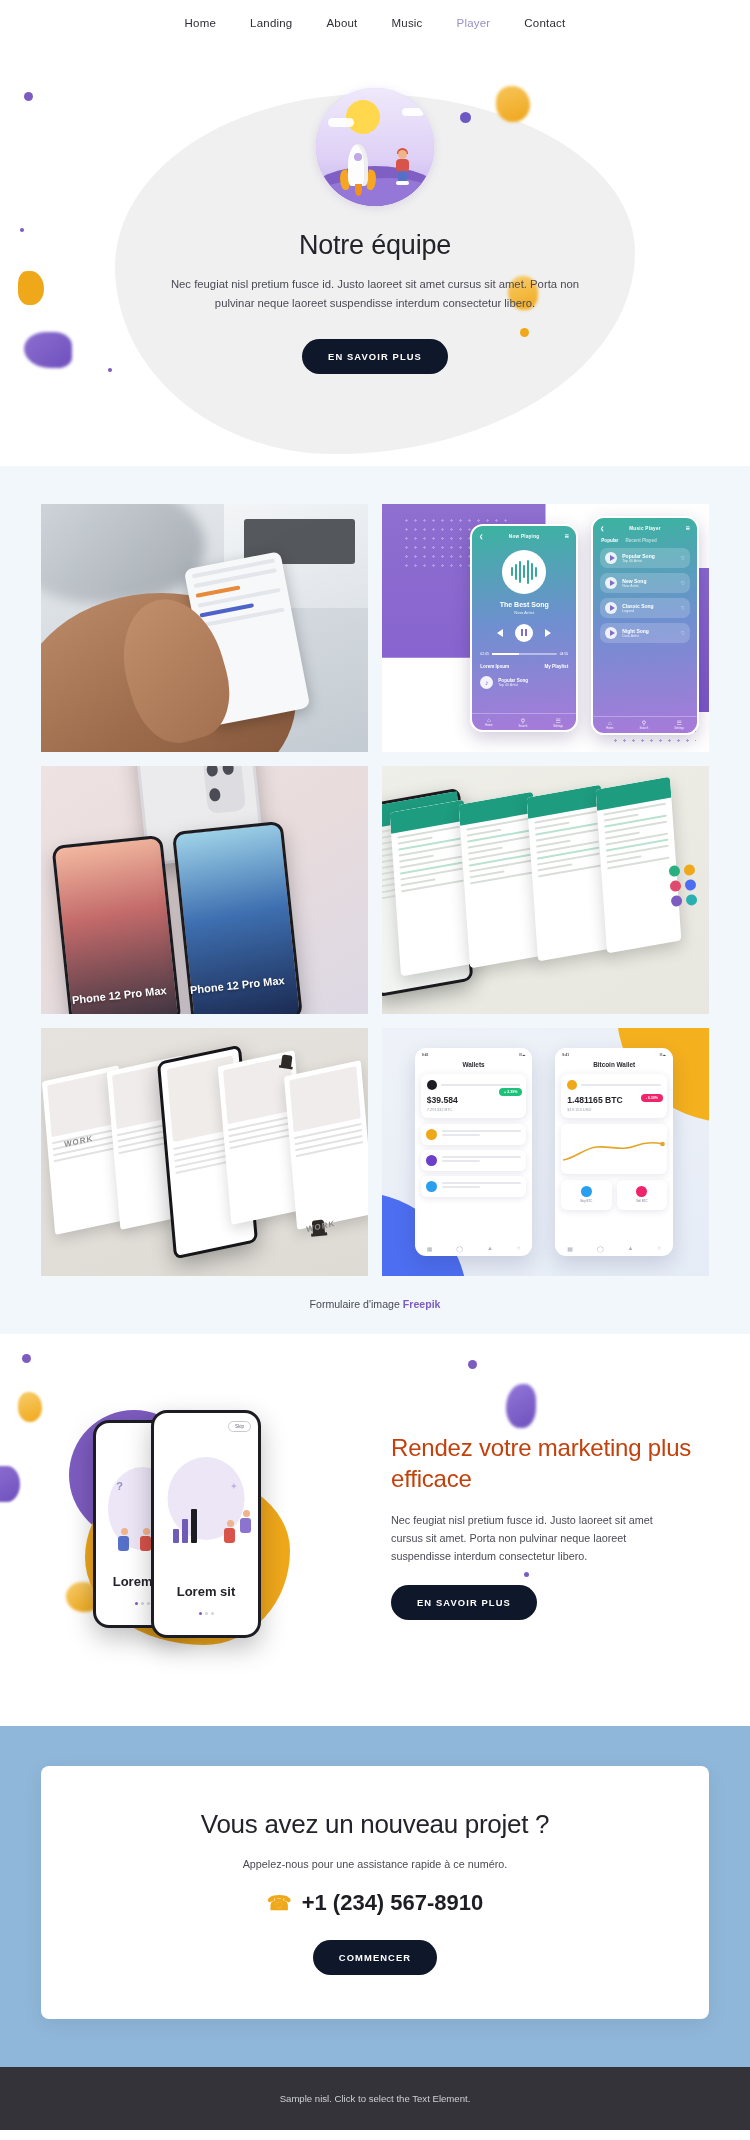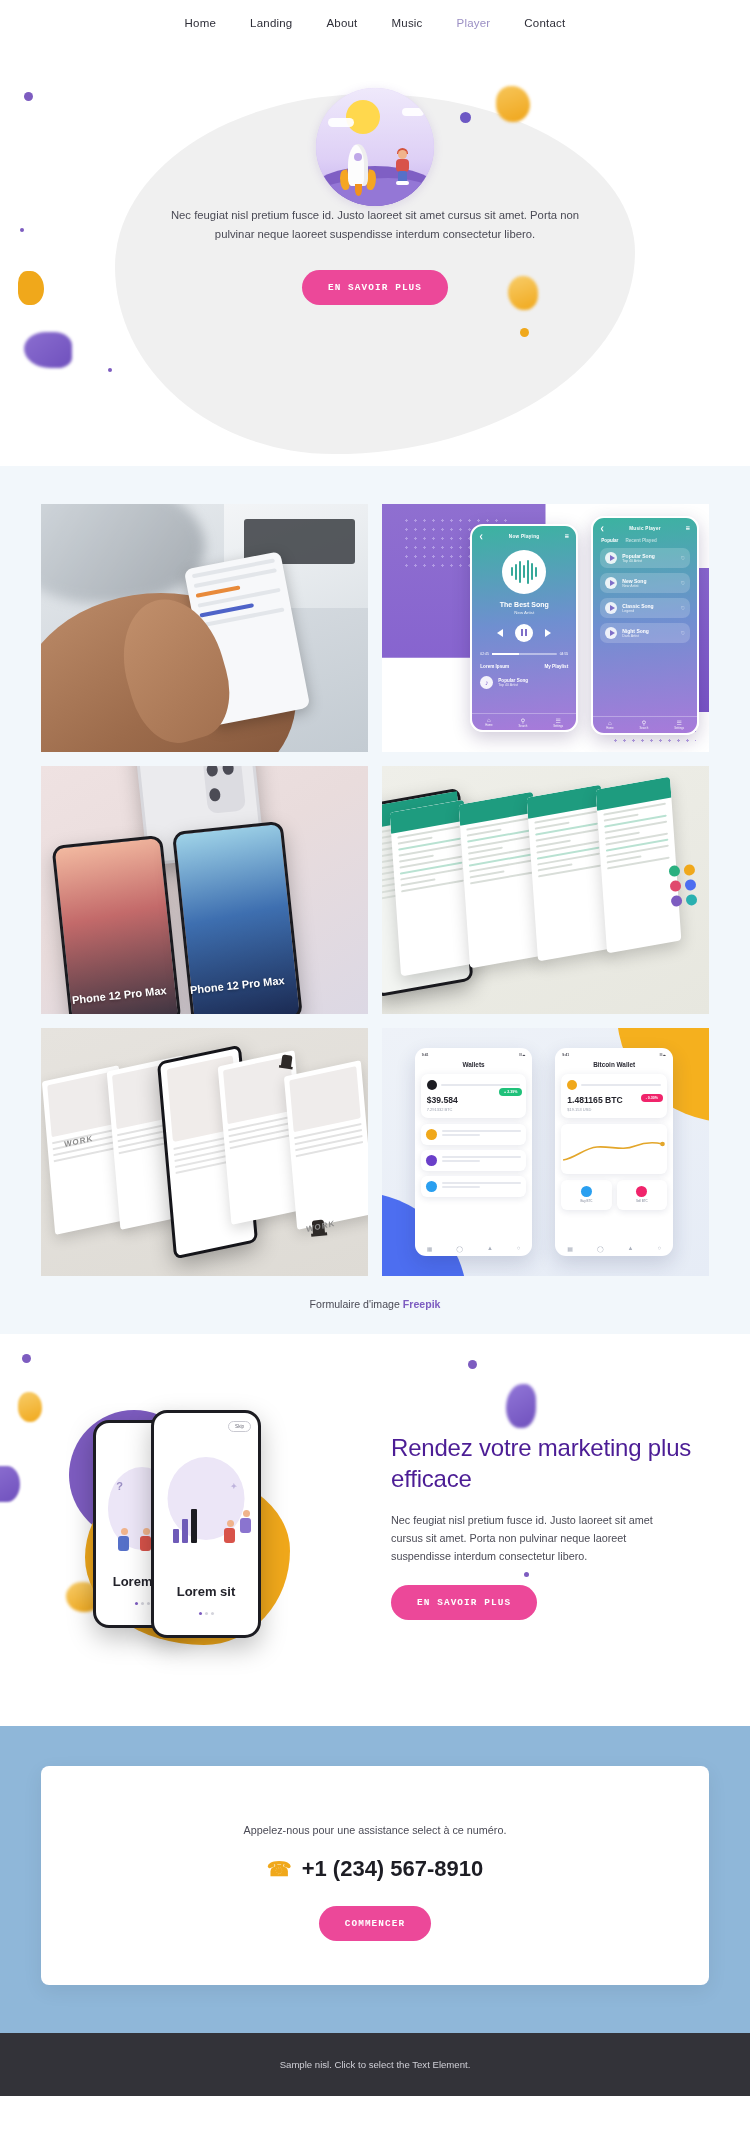--- a/index.html
+++ b/index.html
@@ -110,31 +110,31 @@
   }
   .hero-p {
     font-size: 11.3px;
     line-height: 1.66;
     color: #4a4a55;
     margin: 0 auto 12px;
     width: 440px;
   }
   .btn {
     display: inline-block;
-    background: #ec4899;
+    background: #0f172a;
     color: #ffffff;
     font-size: 9.4px;
     font-weight: 700;
     letter-spacing: 1.1px;
     padding: 12px 26px;
     border: none;
     border-radius: 22px;
     cursor: pointer;
     margin-top: 14px;
-    font-family: Liberation Mono, monospace;
+    font-family: Liberation Sans, sans-serif;
   }
 
   
   .deco { position: absolute; z-index: 1; pointer-events: none; }
   .dot { border-radius: 50%; }
 
   
   .gallery-sec {
     background: #f2f7fb;
     padding: 38px 0 24px;
@@ -394,21 +394,21 @@
   .mph-fig .b { width:11px;height:15px;border-radius:3px; margin-top:1px;}
   .mph-bars { position:absolute; left:18%; bottom:6px; display:flex; align-items:flex-end; gap:3px;}
   .mph-bars i { display:block; width:6px; background:#6f5bb8; border-radius:1px;}
   .mph-title { position:absolute; left:0; right:0; bottom:36px; text-align:center; font-size:13px; font-weight:700; color:#23232b;}
   .mph-dots { position:absolute; left:0;right:0; bottom:20px; display:flex; justify-content:center; gap:3px;}
   .mph-dots i { width:3px;height:3px;border-radius:50%; background:#d4d4dc; display:block;}
   .mph-dots i.on { background:#7d5cc0; }
 
   .mkt-right { flex:1; }
   .mkt-title {
-    font-size: 24px; font-weight:400; color:#4c1d95; line-height:1.3; margin-bottom:16px; letter-spacing:-0.2px;
+    font-size: 24px; font-weight:400; color:#c2410c; line-height:1.3; margin-bottom:16px; letter-spacing:-0.2px;
   }
   .mkt-p { font-size:10.8px; line-height:1.68; color:#4a4a55; margin-bottom:20px; max-width:280px;}
   .mkt .btn { margin-top:0; }
 
   
   .cta-sec { background:#8fb7d9; padding:40px 0 48px; }
   .cta-card {
     width: 668px; margin:0 auto; background:#fff; border-radius:8px;
     padding: 42px 40px 44px; text-align:center;
     box-shadow:0 6px 20px rgba(0,0,0,.07);
@@ -462,20 +462,21 @@
       <div class="rc-flame"></div>
       <div class="rc-person">
         <div class="rc-hair"></div>
         <div class="rc-head"></div>
         <div class="rc-body"></div>
         <div class="rc-legs"></div>
         <div class="rc-shoe"></div>
       </div>
     </div>
 
+    <h1 class="hero-title">Notre équipe</h1>
     <p class="hero-p">Nec feugiat nisl pretium fusce id. Justo laoreet sit amet cursus sit amet. Porta non pulvinar neque laoreet suspendisse interdum consectetur libero.</p>
     <button class="btn">EN SAVOIR PLUS</button>
   </div>
 </section>
 
 <section class="gallery-sec">
   <div class="gallery">
 
     <div class="cell ph-hand">
       <div class="desk"></div>
@@ -904,21 +905,22 @@
     <div class="mkt-right">
       <h2 class="mkt-title">Rendez votre marketing plus efficace</h2>
       <p class="mkt-p">Nec feugiat nisl pretium fusce id. Justo laoreet sit amet cursus sit amet. Porta non pulvinar neque laoreet suspendisse interdum consectetur libero.</p>
       <button class="btn">EN SAVOIR PLUS</button>
     </div>
   </div>
 </section>
 
 <section class="cta-sec">
   <div class="cta-card">
-    <p class="cta-sub">Appelez-nous pour une assistance select à ce numéro.</p>
+    <h2 class="cta-title">Vous avez un nouveau projet ?</h2>
+    <p class="cta-sub">Appelez-nous pour une assistance rapide à ce numéro.</p>
     <div class="cta-phone">
       <span class="phone-icon">☎</span>
       <span>+1 (234) 567-8910</span>
     </div>
     <button class="btn">COMMENCER</button>
   </div>
 </section>
 
 <footer class="footer">
   <div class="footer-text">Sample nisl. Click to select the Text Element.</div>

